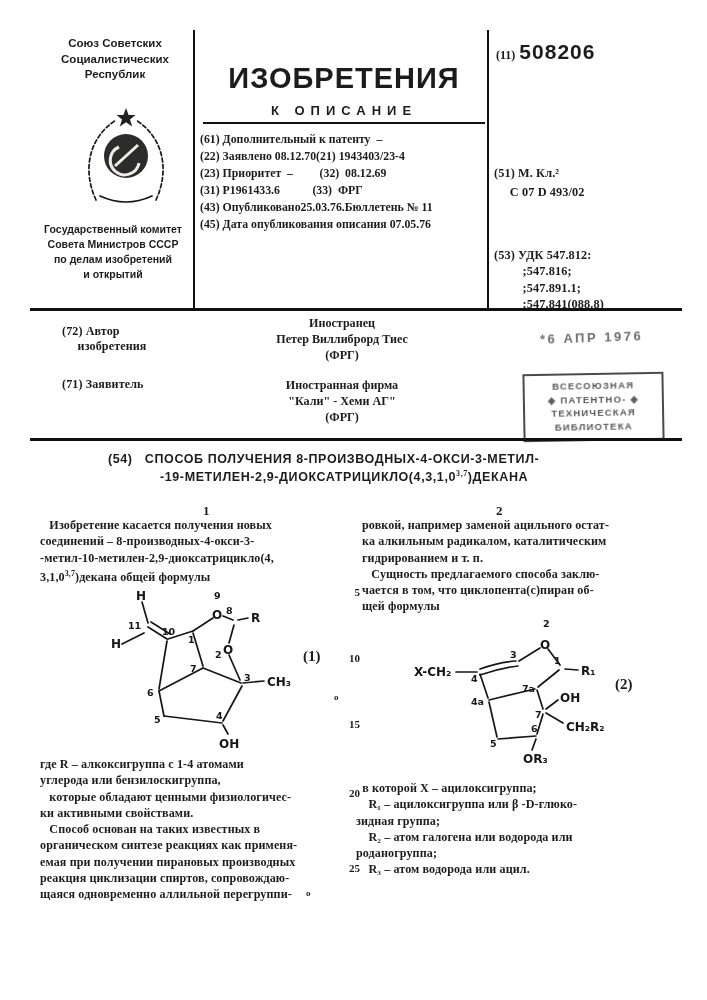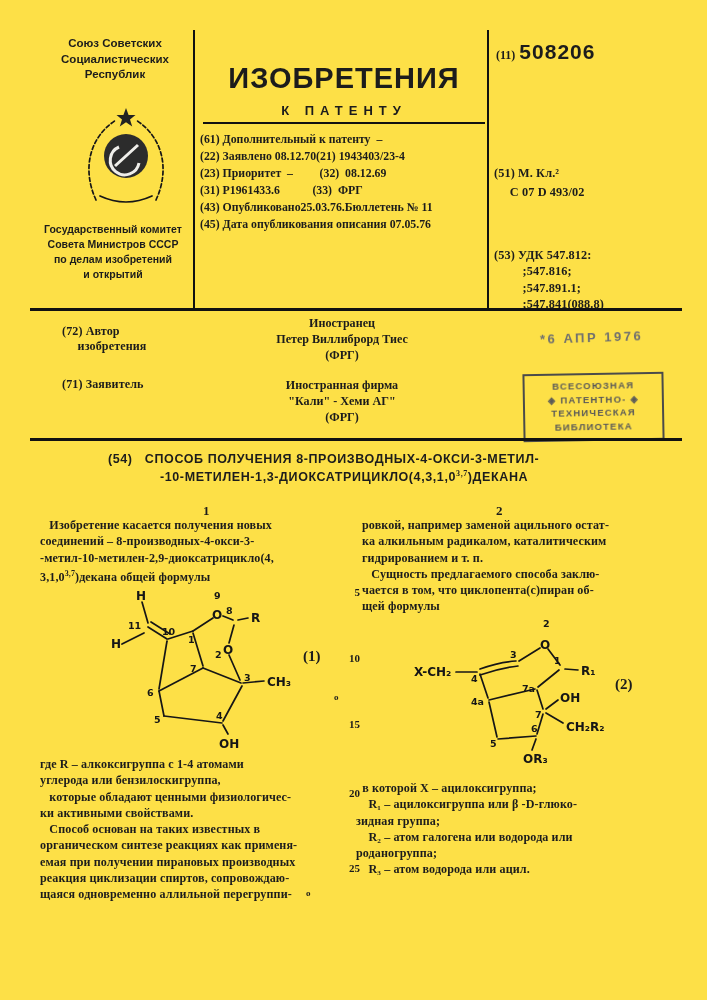--- a/index.html
+++ b/index.html
@@ -1,16 +1,16 @@
 <!DOCTYPE html>
 <html><head>
 <meta charset="utf-8">
 <style>
   html,body{margin:0;padding:0;background:#e9e8e4;}
-  .page{position:relative;width:707px;height:1000px;background:#fde047;margin:0 auto;
+  .page{position:relative;width:707px;height:1000px;background:#ffffff;margin:0 auto;
         font-family:"Liberation Serif",serif;color:#1c1c1c;overflow:hidden;}
   .abs{position:absolute;}
   .pre{white-space:pre;}
   .tw{font-family:"Liberation Serif",serif;font-weight:700;font-size:12.1px;line-height:16.3px;letter-spacing:.1px;}
   .fields{font-size:11.8px;line-height:17px;font-weight:700;}
   .vline{width:2px;background:#111;}
   .hline{height:3px;background:#111;}
   .thinline{height:2px;background:#111;}
   .country{width:158px;text-align:center;font-family:"Liberation Sans",sans-serif;
            font-weight:700;font-size:11.5px;line-height:15.5px;}
@@ -57,21 +57,21 @@
     <path d="M35,60 L58,39 M39,41 A14.5,14.5 0 1 0 59,57" stroke="#efeeea" stroke-width="3" fill="none"></path>
     <path class="bond" d="M20,90 Q46,102 72,90" stroke-width="8"></path>
   </svg>
 
   <div class="abs committee" style="left:30px;top:222px;">Государственный комитет<br>Совета Министров СССР<br>по делам изобретений<br>и открытий</div>
 
   <div class="abs vline" style="left:193px;top:30px;height:278px;"></div>
   <div class="abs vline" style="left:487px;top:30px;height:278px;"></div>
 
   <div class="abs bigtitle2" style="left:199px;top:62px;">ИЗОБРЕТЕНИЯ</div>
-  <div class="abs subtitle" style="left:199px;top:103px;">К ПАТЕНТУ</div>
+  <div class="abs subtitle" style="left:199px;top:103px;">К ОПИСАНИЕ</div>
   <div class="abs thinline" style="left:203px;top:122px;width:282px;"></div>
 
   <div class="abs pre fields" style="left:200px;top:131px;">(61) Дополнительный к патенту  –<br>(22) Заявлено 08.12.70(21) 1943403/23-4<br>(23) Приоритет  –         (32)  08.12.69<br>(31) Р1961433.6           (33)  ФРГ<br>(43) Опубликовано25.03.76.Бюллетень № 11<br>(45) Дата опубликования описания 07.05.76</div>
 
   <div class="abs" style="left:496px;top:40px;">
     <span class="pubnum-code">(11)</span>
     <span class="pubnum">508206</span>
   </div>
   <div class="abs pre tw" style="left:494px;top:164px;line-height:19px;font-size:12.3px;">(51) М. Кл.²<br>     С 07 D 493/02</div>
   <div class="abs pre tw" style="left:494px;top:247px;font-size:12.3px;">(53) УДК 547.812:<br>         ;547.816;<br>         ;547.891.1;<br>         ;547.841(088.8)</div>
@@ -93,21 +93,21 @@
     <div>БИБЛИОТЕКА</div>
   </div>
 
   <div class="abs hline" style="left:30px;top:438px;width:652px;"></div>
 
   <div class="abs doc-title" style="left:108px;top:452px;">
     <span>(54)</span>&nbsp;&nbsp;
     <span>СПОСОБ ПОЛУЧЕНИЯ 8-ПРОИЗВОДНЫХ-4-ОКСИ-3-МЕТИЛ-</span>
   </div>
   <div class="abs doc-title" style="left:160px;top:469px;">
-    <span>-10-МЕТИЛЕН-1,3-ДИОКСАТРИЦИКЛО(4,3,1,0</span><span class="sup">3,7</span><span>)ДЕКАНА</span>
+    <span>-19-МЕТИЛЕН-2,9-ДИОКСАТРИЦИКЛО(4,3,1,0</span><span class="sup">3,7</span><span>)ДЕКАНА</span>
   </div>
 
   <div class="abs colnum" style="left:203px;top:503px;">1</div>
   <div class="abs colnum" style="left:496px;top:503px;">2</div>
 
   <div class="abs gutter" style="left:338px;top:586px;">5</div>
   <div class="abs gutter" style="left:338px;top:652px;">10</div>
   <div class="abs gutter" style="left:338px;top:718px;">15</div>
   <div class="abs gutter" style="left:338px;top:787px;">20</div>
   <div class="abs gutter" style="left:338px;top:862px;">25</div>

